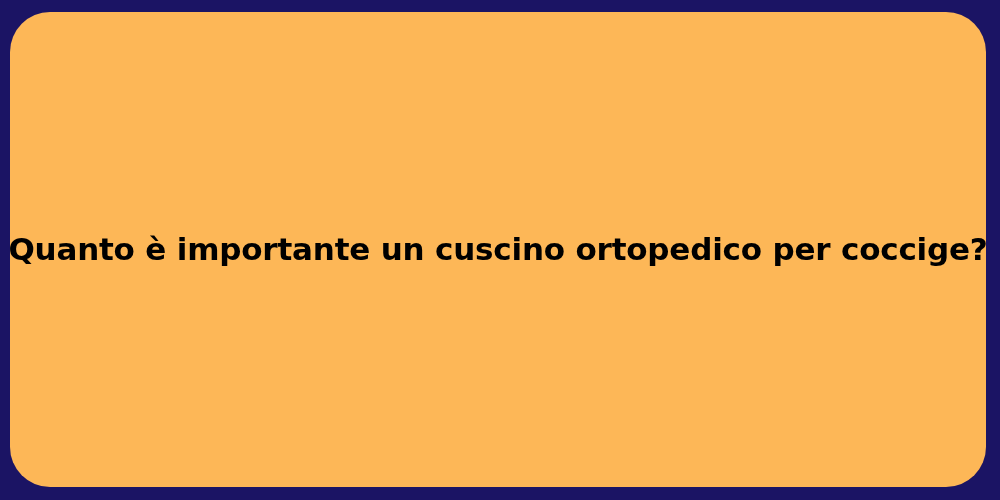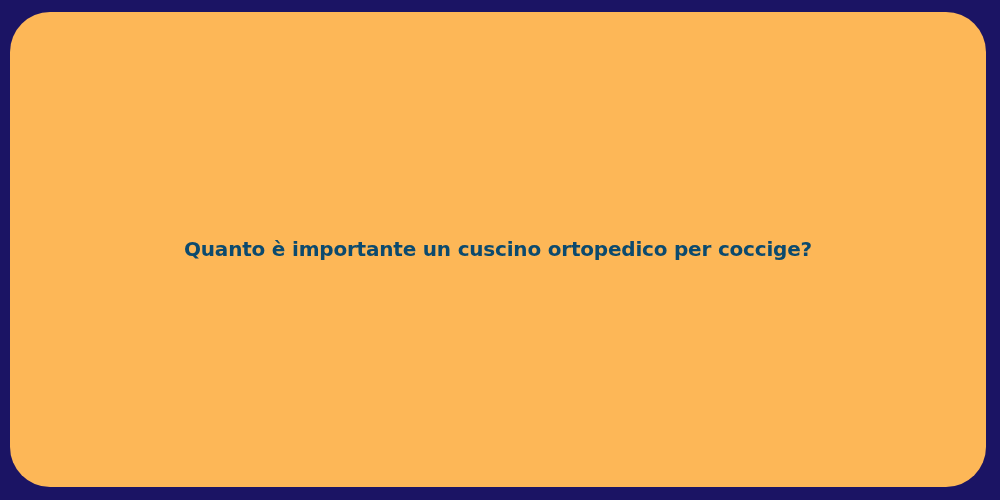--- a/index.html
+++ b/index.html
@@ -31,23 +31,23 @@
     background: #fdb757;
     border-radius: 40px;
     display: flex;
     align-items: center;
     justify-content: center;
     padding: 0 60px;
   }
 
   #banner-heading {
     margin: 0;
-    color: #0c4a6e;
+    color: #000000;
     font-family: "DejaVu Sans", "Liberation Sans", sans-serif;
-    font-size: 20px;
+    font-size: 31px;
     font-weight: 700;
     letter-spacing: -0.2px;
     line-height: 1.25;
     text-align: center;
     white-space: nowrap;
   }
 </style>
 </head>
 <body>
 

